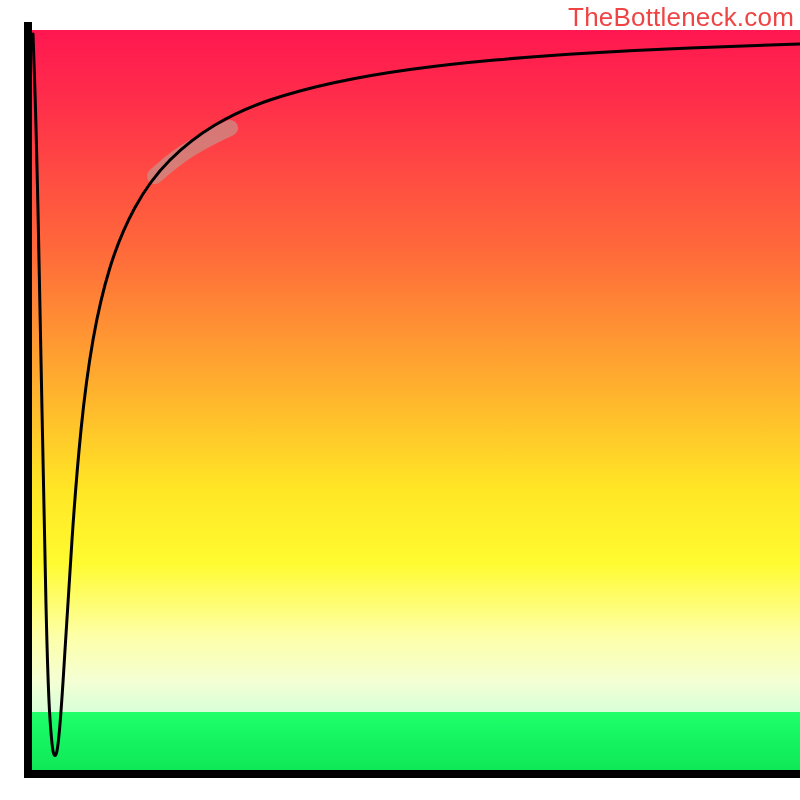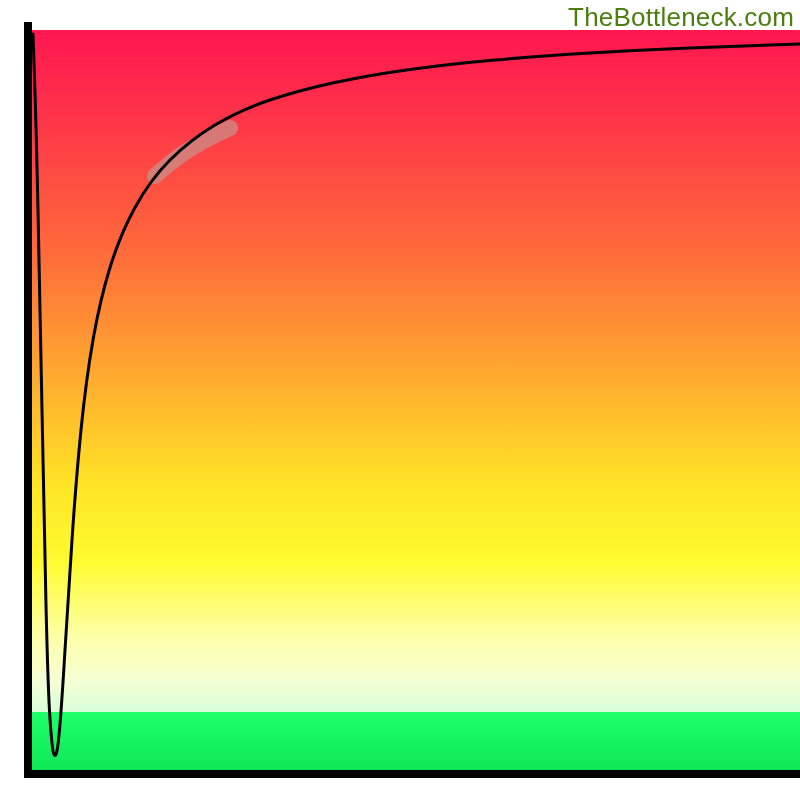--- a/index.html
+++ b/index.html
@@ -55,21 +55,21 @@
     bottom: 22px;
     width: 776px;
     height: 8px;
     background: #000;
   }
   
   .watermark {
     position: absolute;
     top: 2px;
     right: 6px;
-    color: #4d7c0f;
+    color: #ef4444;
     font-size: 26px;
     font-weight: 500;
     letter-spacing: 0.2px;
     user-select: none;
   }
   
   svg.curve {
     position: absolute;
     left: 0;
     top: 0;

